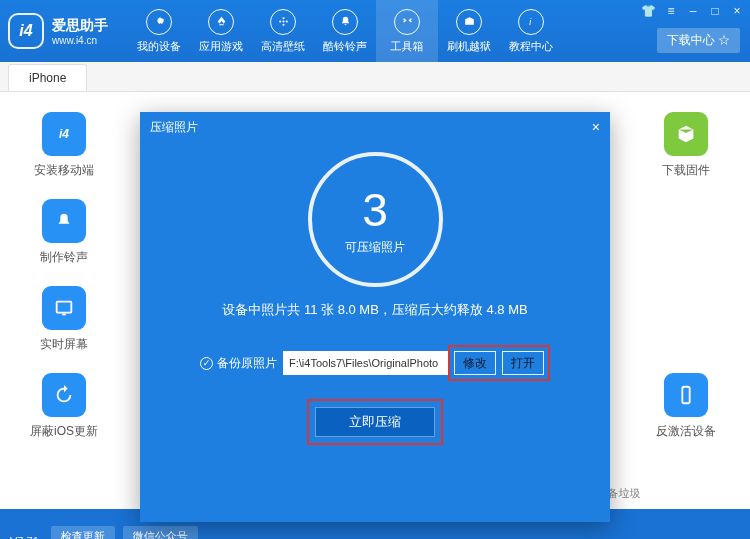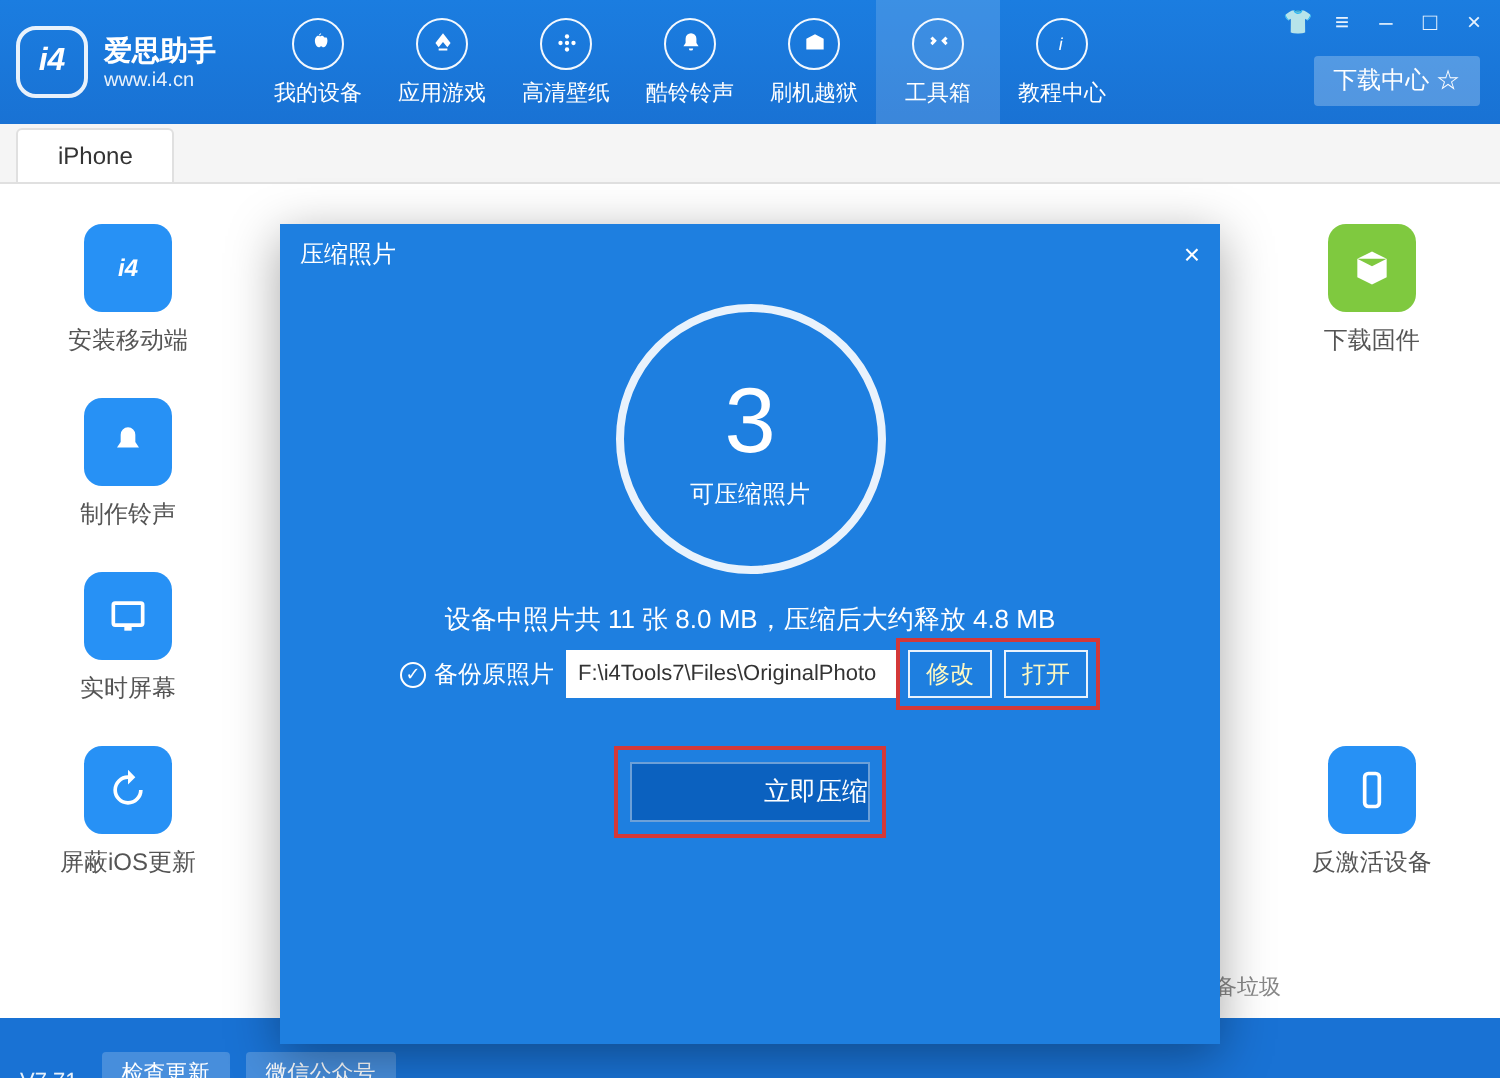--- a/index.html
+++ b/index.html
@@ -35,32 +35,32 @@
     .tool-icon svg { width: 22px; height: 22px; fill: #fff; }
     
     .dialog { position: absolute; top: 20px; left: 140px; width: 470px; height: 410px; background: #1e7fe0; box-shadow: 0 6px 24px rgba(0,0,0,0.35); color: #fff; }
     .dialog-header { height: 30px; display: flex; align-items: center; justify-content: space-between; padding: 0 10px; font-size: 12px; }
     .dialog-close { cursor: pointer; font-size: 14px; }
     
     .circle { width: 135px; height: 135px; border: 4px solid rgba(255,255,255,0.9); border-radius: 50%; margin: 10px auto 14px; display: flex; flex-direction: column; align-items: center; justify-content: center; }
     .circle-num { font-size: 46px; font-weight: 300; }
     .circle-label { font-size: 12px; margin-top: 2px; }
     
-    .info-line { text-align: center; font-size: 13px; }
+    .info-line { text-align: center; font-size: 13px; margin-bottom: 26px; }
     
     .path-row { display: flex; align-items: center; justify-content: center; margin-bottom: 18px; position: relative; }
     .checkbox-wrap { display: flex; align-items: center; margin-right: 6px; font-size: 12px; }
     .checkbox-wrap .chk { width: 13px; height: 13px; border: 1.5px solid #fff; border-radius: 50%; margin-right: 4px; display: flex; align-items: center; justify-content: center; font-size: 9px; }
     .path-input { width: 165px; height: 24px; background: #fff; color: #333; font-size: 11px; padding: 0 6px; display: flex; align-items: center; border: none; outline: none; }
-    .small-btn { width: 42px; height: 24px; background: transparent; border: 1px solid rgba(255,255,255,0.9); color: #fef9c3; font-size: 12px; margin-left: 6px; cursor: pointer; display: flex; align-items: center; justify-content: center; }
+    .small-btn { width: 42px; height: 24px; background: transparent; border: 1px solid rgba(255,255,255,0.9); color: #0f172a; font-size: 12px; margin-left: 6px; cursor: pointer; display: flex; align-items: center; justify-content: center; }
     .red-box { border: 2px solid #d43838; padding: 4px 4px; display: flex; }
     .red-box-main { border: 2px solid #d43838; padding: 6px; display: inline-block; }
     
     .main-btn-wrap { text-align: center; }
-    .main-btn { width: 120px; height: 30px; background: #0b61bf; border: 1px solid rgba(255,255,255,0.4); color: #fff; font-size: 13px; cursor: pointer; text-align: right; }
+    .main-btn { width: 120px; height: 30px; background: #0b61bf; border: 1px solid rgba(255,255,255,0.4); color: #fff; font-size: 13px; cursor: pointer; }
     
     .truncated-row { position: absolute; bottom: 8px; left: 0; right: 0; display: flex; justify-content: space-around; padding: 0 100px 0 140px; font-size: 11px; color: #888; }
     
     .footer { height: 30px; background: #1972d4; display: flex; align-items: center; justify-content: space-between; padding: 0 10px; color: #fff; font-size: 12px; }
     .footer-left { display: flex; align-items: center; }
     .footer-circle { width: 14px; height: 14px; border: 1.5px solid #fff; border-radius: 50%; margin-right: 6px; }
     .footer-right { display: flex; align-items: flex-end; gap: 8px; }
     .footer-btn { background: rgba(255,255,255,0.2); padding: 3px 10px; border-radius: 2px; cursor: pointer; font-size: 11px; margin-top: 24px; }
     .version { font-size: 11px; opacity: 0.9; margin-right: 4px; }
   </style>
@@ -105,35 +105,35 @@
       <span>高清壁纸</span>
     </div>
     <div class="nav-item">
       <div class="nav-icon">
           <svg viewBox="0 0 24 24">
             <path d="M12 3a5 5 0 015 5v4l2 3H5l2-3V8a5 5 0 015-5z M10 17h4a2 2 0 01-4 0z"></path>
           </svg>
         </div>
       <span>酷铃铃声</span>
     </div>
+    <div class="nav-item active">
+      <div class="nav-icon">
+          <svg viewBox="0 0 24 24">
+            <path d="M6 6l4 4-4 4-2-2 2-2-2-2z M18 6l-4 4 4 4 2-2-2-2 2-2z"></path>
+          </svg>
+        </div>
+      <span>工具箱</span>
+    </div>
     <div class="nav-item">
       <div class="nav-icon">
           <svg viewBox="0 0 24 24">
             <path d="M4 8h16v10H4z M4 8l8-4 8 4 M12 4v14"></path>
           </svg>
         </div>
       <span>刷机越狱</span>
-    </div>
-    <div class="nav-item active">
-      <div class="nav-icon">
-          <svg viewBox="0 0 24 24">
-            <path d="M6 6l4 4-4 4-2-2 2-2-2-2z M18 6l-4 4 4 4 2-2-2-2 2-2z"></path>
-          </svg>
-        </div>
-      <span>工具箱</span>
     </div>
     <div class="nav-item">
       <div class="nav-icon">
           <svg viewBox="0 0 24 24">
             <text x="8" y="18" font-size="16" font-style="italic" fill="#fff">i</text>
           </svg>
         </div>
       <span>教程中心</span>
     </div>
   </div>

